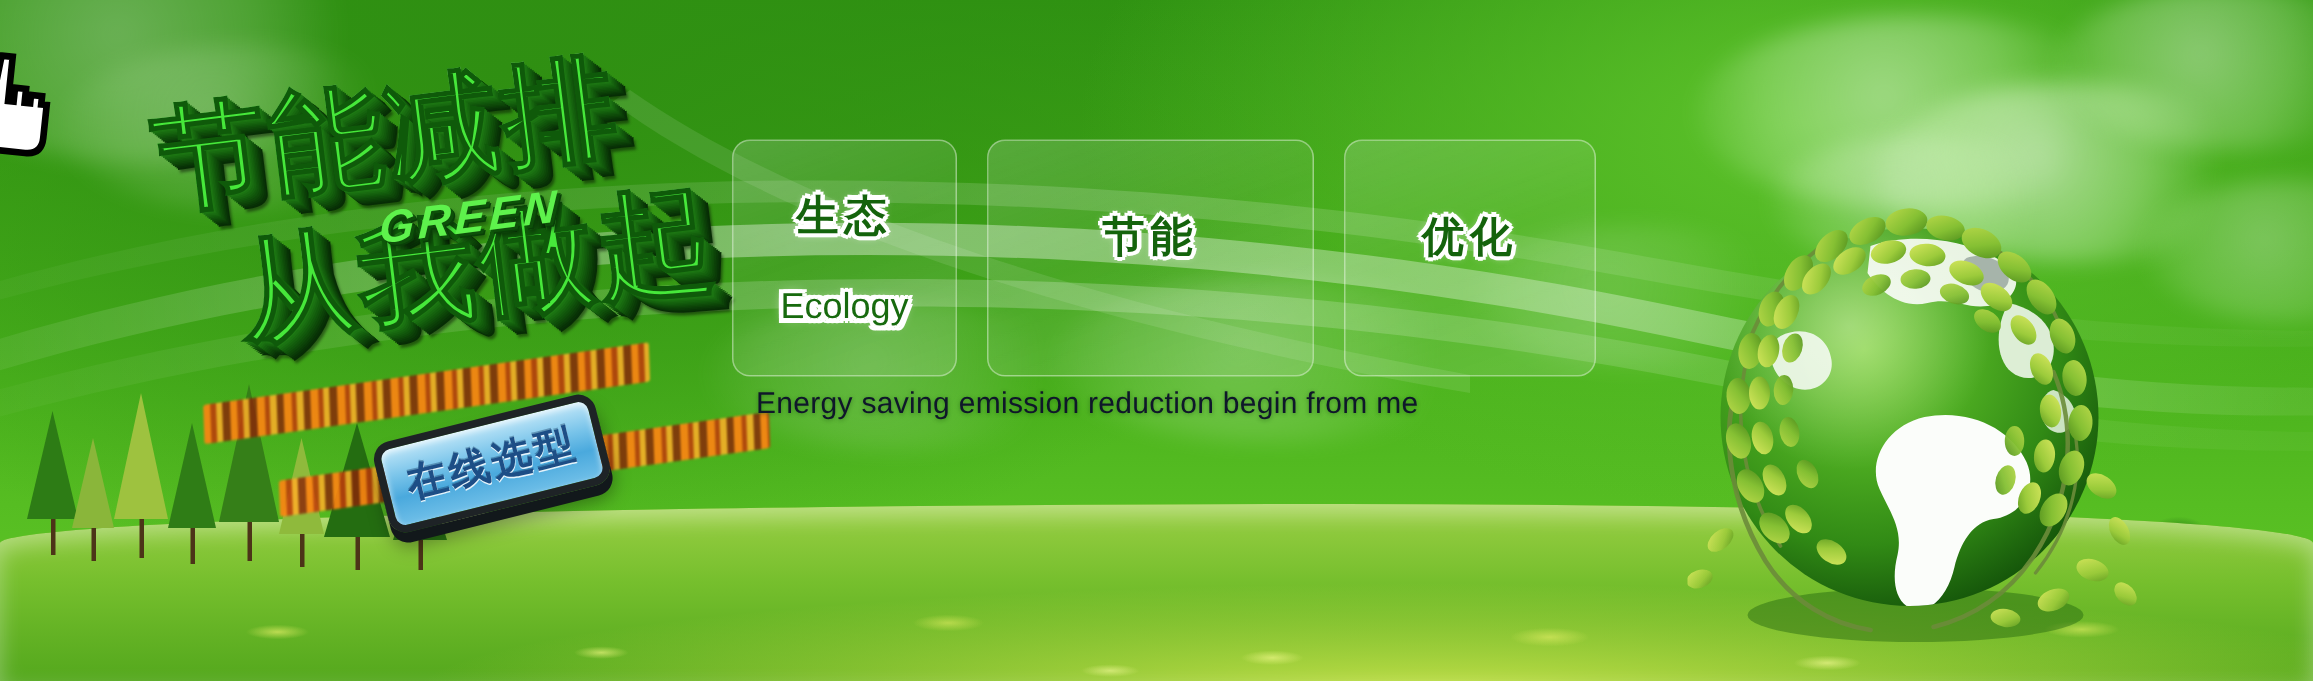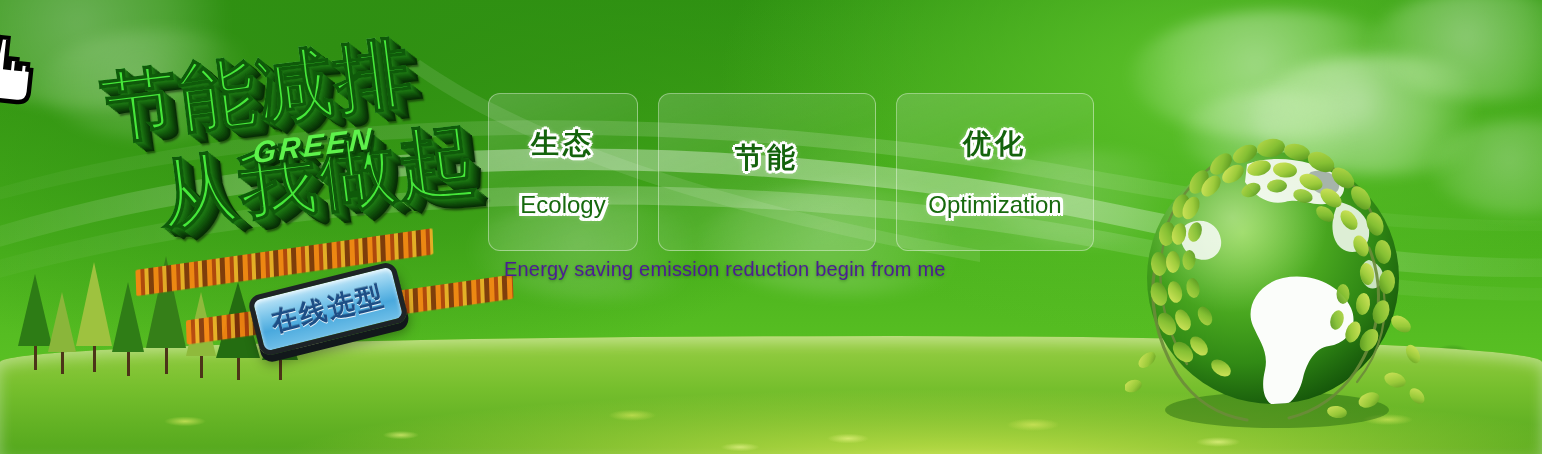--- a/index.html
+++ b/index.html
@@ -217,21 +217,21 @@
     border: 1px solid rgba(255,255,255,0.38);
     display: flex;
     flex-direction: column;
     align-items: center;
     justify-content: center;
     box-sizing: border-box;
     padding: 0 16px;
   }
   .fb-1 { width: 150px; }
   .fb-2 { width: 218px; }
-  .fb-3 { width: 198px; }
+  .fb-3 { width: 168px; }
 
   .fb-cn {
     font-size: 28px;
     font-weight: bold;
     letter-spacing: 4px;
     color: #14630c;
     margin-bottom: 28px;
     text-shadow:
       -2px -2px 0 #fff, 2px -2px 0 #fff, -2px 2px 0 #fff, 2px 2px 0 #fff,
       -3px 0 0 #fff, 3px 0 0 #fff, 0 -3px 0 #fff, 0 3px 0 #fff,
@@ -247,21 +247,21 @@
       -3px 0 0 #fff, 3px 0 0 #fff, 0 -3px 0 #fff, 0 3px 0 #fff,
       -3px -3px 0 #fff, 3px -3px 0 #fff, -3px 3px 0 #fff, 3px 3px 0 #fff,
       0 0 7px rgba(255,255,255,.95);
   }
 
   .tagline {
     position: absolute;
     left: 504px;
     top: 258px;
     font-size: 20px;
-    color: #4c1d95;
+    color: #0f172a;
     letter-spacing: .2px;
     text-shadow: 0 1px 3px rgba(20,70,10,.45);
     white-space: nowrap;
   }
 
   
   .globe-wrap {
     position: absolute;
     left: 1125px;
     top: 128px;
@@ -368,21 +368,20 @@
   <div class="feature-row">
     <div class="feature-box fb-1">
       <div class="fb-cn">生态</div>
       <div class="fb-en">Ecology</div>
     </div>
     <div class="feature-box fb-2">
       <div class="fb-cn">节能</div>
     </div>
     <div class="feature-box fb-3">
       <div class="fb-cn">优化</div>
-      <div class="fb-en">Optimization</div>
     </div>
   </div>
 
   <div class="tagline">Energy saving emission reduction begin from me</div>
 
   <svg class="globe-wrap" viewBox="0 0 300 300">
     <defs>
       <radialGradient id="gsphere" cx="38%" cy="32%" r="72%">
         <stop offset="0%" stop-color="#7fd13a"></stop>
         <stop offset="38%" stop-color="#4fae22"></stop>

